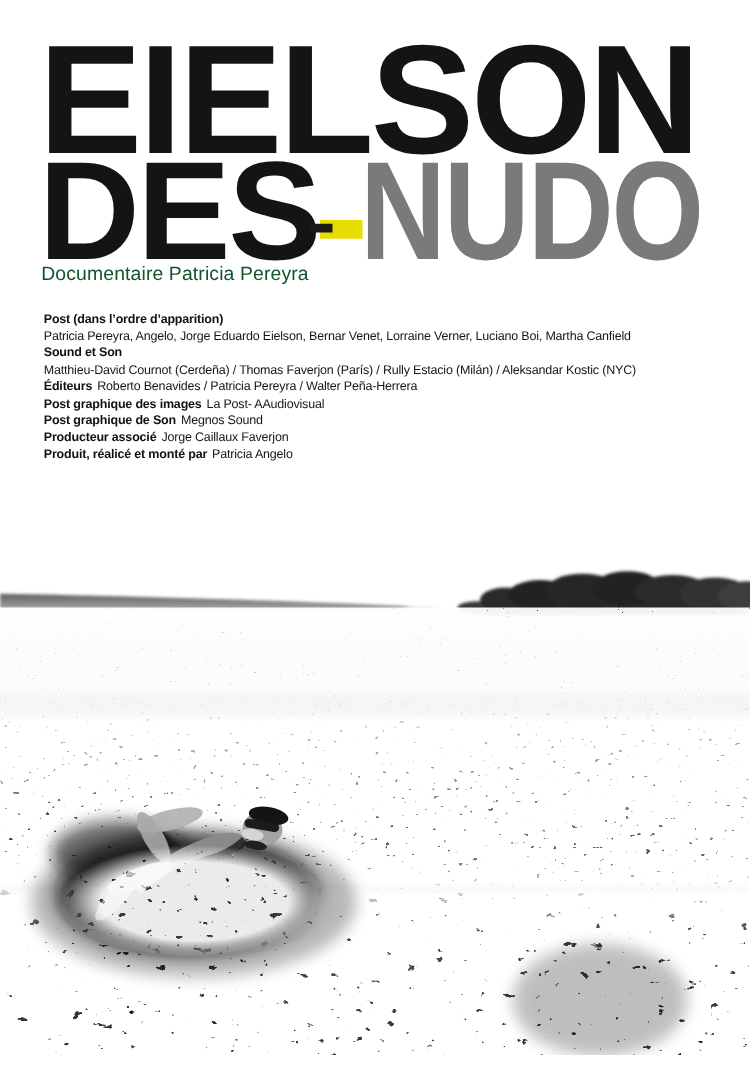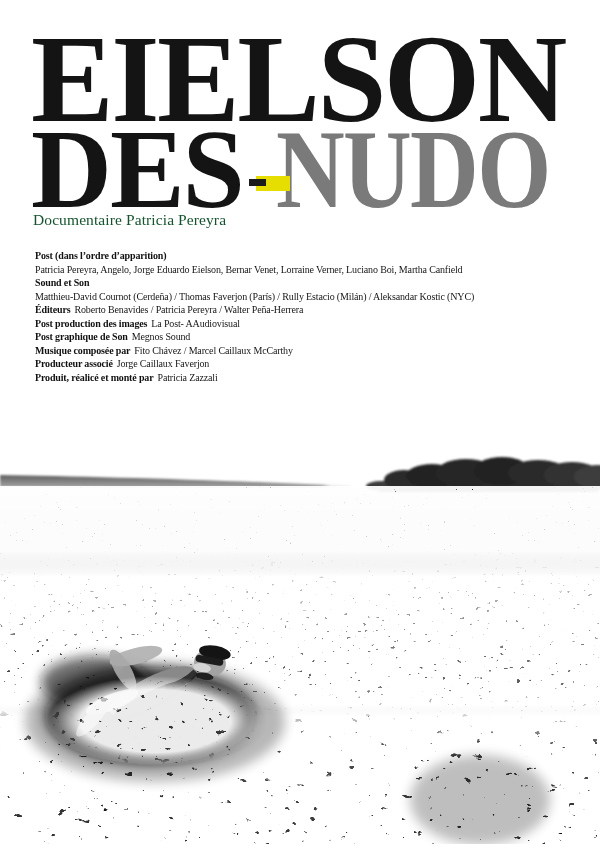--- a/index.html
+++ b/index.html
@@ -1,18 +1,18 @@
 <!DOCTYPE html>
 <html><head>
 <meta charset="utf-8">
 <style>
   html,body{margin:0;padding:0;background:#ffffff;}
   .poster{
     position:relative;width:600px;height:844px;margin:0 auto;background:#ffffff;
-    overflow:hidden;font-family:Liberation Serif, serif;
+    overflow:hidden;font-family:Liberation Sans, sans-serif;
   }
   
   .title-block{position:absolute;left:31px;top:0;width:569px;}
   .title-l1{
     position:absolute;left:0;top:18px;font-size:124px;line-height:1;font-weight:bold;
     letter-spacing:-2.5px;color:#141414;white-space:nowrap;
   }
   .title-l2{
     position:absolute;left:0;top:113px;font-size:112px;line-height:1;font-weight:bold;
     letter-spacing:-2px;color:#141414;white-space:nowrap;
@@ -57,25 +57,24 @@
     <span class="dash">-</span>
   </div>
   <div class="subtitle">Documentaire Patricia Pereyra</div>
 
   <div class="credits">
     <div class="cr"><b>Post (dans l’ordre d’apparition)</b><span></span></div>
     <div class="cr"><b></b><span>Patricia Pereyra, Angelo, Jorge Eduardo Eielson, Bernar Venet, Lorraine Verner, Luciano Boi, Martha Canfield</span></div>
     <div class="cr"><b>Sound et Son</b><span></span></div>
     <div class="cr"><b></b><span>Matthieu-David Cournot (Cerdeña) / Thomas Faverjon (París) / Rully Estacio (Milán) / Aleksandar Kostic (NYC)</span></div>
     <div class="cr"><b>Éditeurs</b><span>Roberto Benavides / Patricia Pereyra / Walter Peña-Herrera</span></div>
-    <div class="cr"><b>Post production des images</b><span>La Post- AAudiovisual</span></div>
+    <div class="cr"><b>Post graphique des images</b><span>La Post- AAudiovisual</span></div>
     <div class="cr"><b>Post graphique de Son</b><span>Megnos Sound</span></div>
-    <div class="cr"><b>Musique composée par</b><span>Fito Chávez / Marcel Caillaux McCarthy</span></div>
     <div class="cr"><b>Producteur associé</b><span>Jorge Caillaux Faverjon</span></div>
-    <div class="cr"><b>Produit, réalicé et monté par</b><span>Patricia Zazzali</span></div>
+    <div class="cr"><b>Produit, réalicé et monté par</b><span>Patricia Angelo</span></div>
   </div>
 
   <div class="photo">
     <svg width="600" height="424" viewBox="0 0 600 424" role="img">
       <defs>
         <linearGradient id="gField" x1="0" y1="0" x2="0" y2="1">
           <stop offset="0" stop-color="#e2e2e2"></stop>
           <stop offset="0.12" stop-color="#cdcdcd"></stop>
           <stop offset="0.35" stop-color="#a6a6a6"></stop>
           <stop offset="0.6" stop-color="#6d6d6d"></stop>

